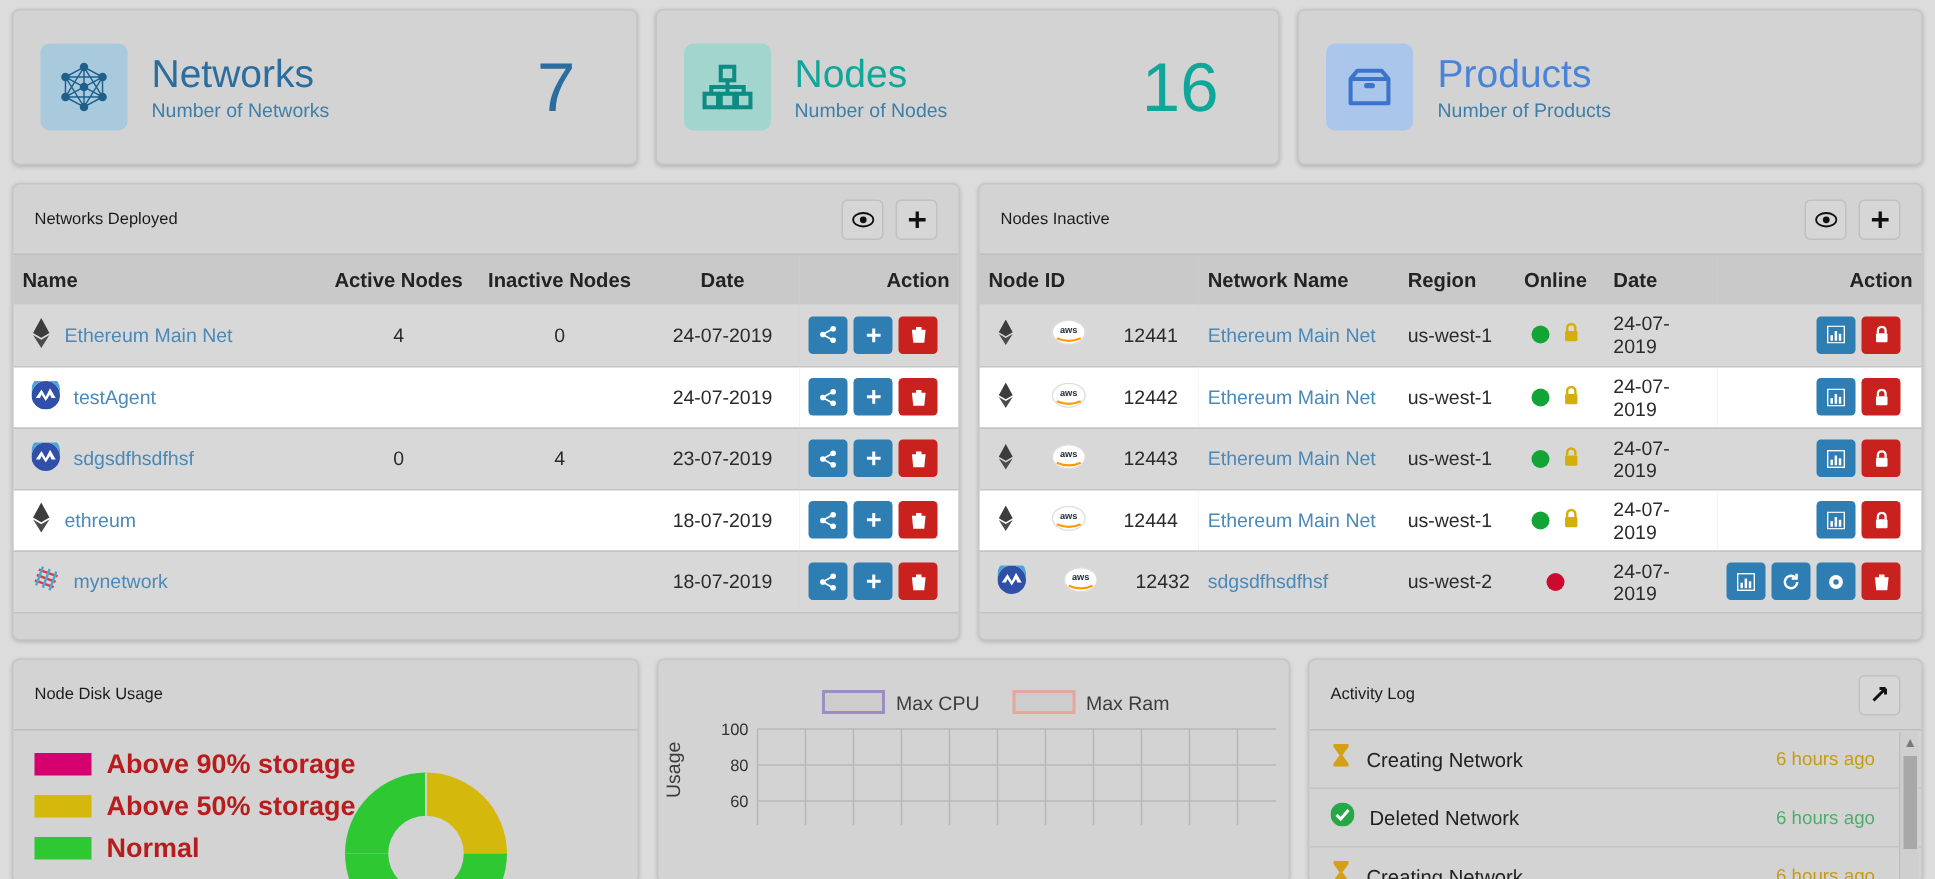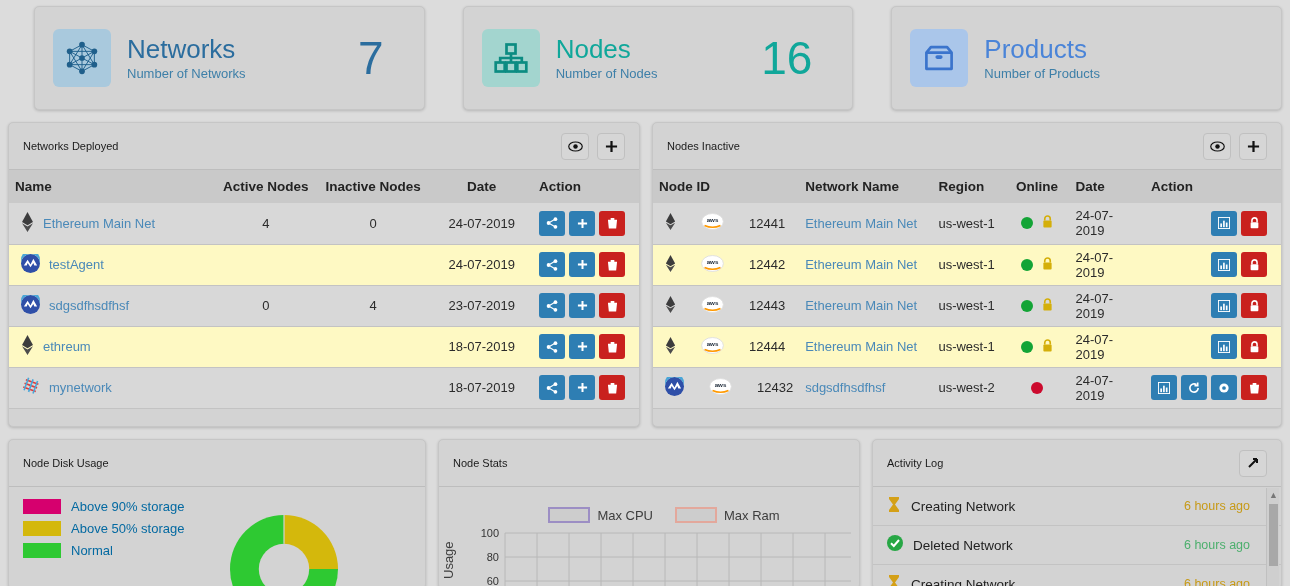--- a/index.html
+++ b/index.html
@@ -17,21 +17,21 @@
     border: 1px solid #c6c6c6;
     border-radius: 5px;
     box-shadow: 0 1px 3px rgba(0,0,0,0.18);
     overflow: hidden;
   }
 
   
   .stat-row { display: flex; gap: 12px; height: 104px; }
   .stat-card {
     flex: 1; display: flex; align-items: center;
-    padding: 0 18px; gap: 16px; position: relative; margin-left: 26px;
+    padding: 0 18px; gap: 16px; position: relative;
   }
   .stat-ico {
     width: 58px; height: 58px; border-radius: 6px;
     display: flex; align-items: center; justify-content: center;
     flex: 0 0 58px;
   }
   .stat-txt { display: flex; flex-direction: column; justify-content: center; }
   .stat-title { font-size: 26px; font-weight: 400; line-height: 1.1; }
   .stat-sub { font-size: 13px; margin-top: 3px; }
   .stat-num {
@@ -54,26 +54,26 @@
     background: #d6d6d6; display: flex; align-items: center; justify-content: center;
     cursor: pointer;
   }
   table { width: 100%; border-collapse: collapse; }
   thead th {
     background: #c9c9c9; font-size: 13.5px; font-weight: 700; color: #232323;
     padding: 9px 6px; text-align: left; white-space: nowrap;
   }
   tbody td {
     padding: 0 6px; height: 41px; font-size: 13px; color: #2b2b2b;
-    border-bottom: 1px solid #c3c3c3; background: #fef9c3; vertical-align: middle;
+    border-bottom: 1px solid #c3c3c3; background: #ffffff; vertical-align: middle;
   }
   tbody tr:nth-child(odd) td { background: #d8d8d8; }
   .lnk { color: #4a89b8; }
   .ctr { text-align: center; }
-  .rt { }
+  .rt { text-align: right; }
   .name-cell { display: flex; align-items: center; gap: 9px; padding-left: 6px; }
   .act-cell { display: flex; gap: 4px; justify-content: flex-end; padding-right: 8px; }
   .abtn {
     width: 26px; height: 25px; border-radius: 3px;
     display: flex; align-items: center; justify-content: center; cursor: pointer;
   }
   .abtn.blue { background: #2e7eb3; }
   .abtn.red  { background: #c9211e; }
   .nodeid-cell { display: flex; align-items: center; gap: 25px; padding-left: 6px; }
   .dot { width: 12px; height: 12px; border-radius: 50%; display: inline-block; }
@@ -82,21 +82,21 @@
   .online-cell { display: flex; align-items: center; gap: 9px; justify-content: center; }
 
   
   .bot-row { display: flex; gap: 12px; margin-top: 12px; height: 150px; }
   .panel-disk { width: 418px; }
   .panel-stats { width: 422px; }
   .panel-act { flex: 1; }
   .disk-body { display: flex; padding: 12px 0 0 14px; position: relative; height: 100%; }
   .legend-item { display: flex; align-items: center; gap: 10px; margin-bottom: 7px; }
   .legend-sw { width: 38px; height: 15px; }
-  .legend-lb { font-size: 13px; color: #0369a1; font-weight: 400; }
+  .legend-lb { font-size: 18px; color: #b91c1c; font-weight: 700; }
   .donut-wrap { position: absolute; left: 175px; top: 22px; }
 
   .stats-body { position: relative; height: 100%; padding-top: 6px; }
   .chart-legend {
     display: flex; gap: 22px; justify-content: center; align-items: center;
     margin: 14px 0 4px 30px;
   }
   .cl-item { display: flex; align-items: center; gap: 7px; }
   .cl-sw { width: 42px; height: 16px; background: #cdcdcd; }
   .cl-lb { font-size: 13px; color: #3d3d3d; }
@@ -747,23 +747,20 @@
             <path d="M100 100 L100 10 A90 90 0 0 0 10 100 Z" fill="#2ec932"></path>
             <path d="M100 100 L190 100 A90 90 0 0 1 10 100 Z" fill="#2ec932"></path>
             <circle cx="100" cy="100" r="42" fill="#d3d3d3"></circle>
             <line x1="100" y1="10" x2="100" y2="58" stroke="#d3d3d3" stroke-width="2"></line>
           </svg>
         </div>
       </div>
     </div>
 
     <div class="card panel-stats">
-      <div class="panel-head">
-        <span class="panel-title">Node Stats</span>
-      </div>
       <div class="stats-body">
         <div class="chart-legend">
           <div class="cl-item">
             <span class="cl-sw" style="border:2px solid #9c8ec4"></span>
             <span class="cl-lb">Max CPU</span>
           </div>
           <div class="cl-item">
             <span class="cl-sw" style="border:2px solid #e3a89c"></span>
             <span class="cl-lb">Max Ram</span>
           </div>

